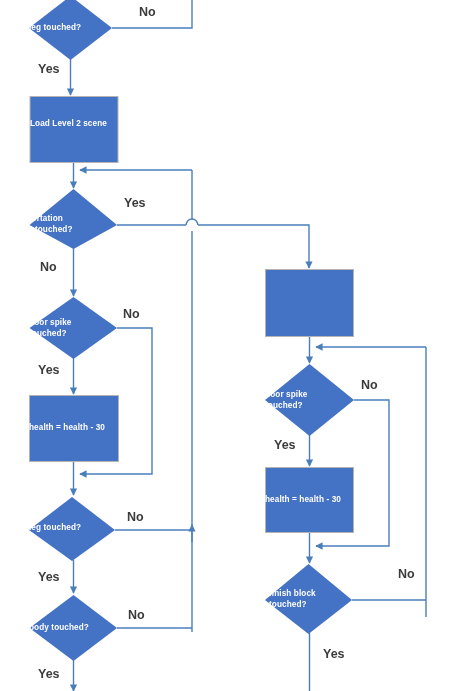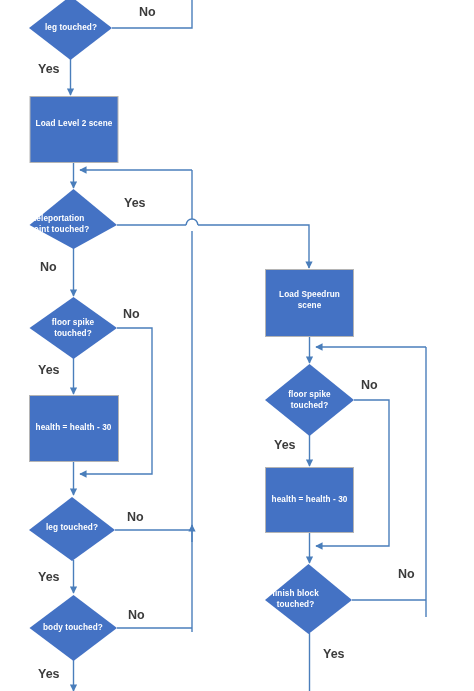--- a/index.html
+++ b/index.html
@@ -23,21 +23,20 @@
     top: 0;
     width: 474px;
     height: 691px;
   }
   .node-label {
     position: absolute;
     color: #ffffff;
     font-size: 8.2px;
     font-weight: bold;
     line-height: 11px;
-    text-align: center;
     letter-spacing: 0.1px;
     pointer-events: none;
     white-space: pre-line;
   }
   .edge-label {
     position: absolute;
     color: #3b3b3b;
     font-size: 12.5px;
     font-weight: bold;
     line-height: 14px;
@@ -142,29 +141,27 @@
 
   <div class="node-label" style="left:29px;  top:317px; width:88px;">floor spike
 touched?</div>
 
   <div class="node-label" style="left:29px;  top:422px; width:89px;">health = health - 30</div>
 
   <div class="node-label" style="left:29px;  top:522px; width:86px;">leg touched?</div>
 
   <div class="node-label" style="left:29px;  top:622px; width:88px;">body touched?</div>
 
-  <div class="node-label" style="left:265px; top:289px; width:89px;">Load Speedrun
-scene</div>
 
   <div class="node-label" style="left:265px; top:389px; width:89px;">floor spike
 touched?</div>
 
   <div class="node-label" style="left:265px; top:494px; width:89px;">health = health - 30</div>
 
-  <div class="node-label" style="left:252px; top:588px; width:87px;">finish block
+  <div class="node-label" style="left:269px; top:588px; width:87px;">finish block
 touched?</div>
 
   <div class="edge-label" style="left:139px; top:5px;">No</div>
 
   <div class="edge-label" style="left:38px;  top:62px;">Yes</div>
 
   <div class="edge-label" style="left:124px; top:196px;">Yes</div>
 
   <div class="edge-label" style="left:40px;  top:260px;">No</div>
 

